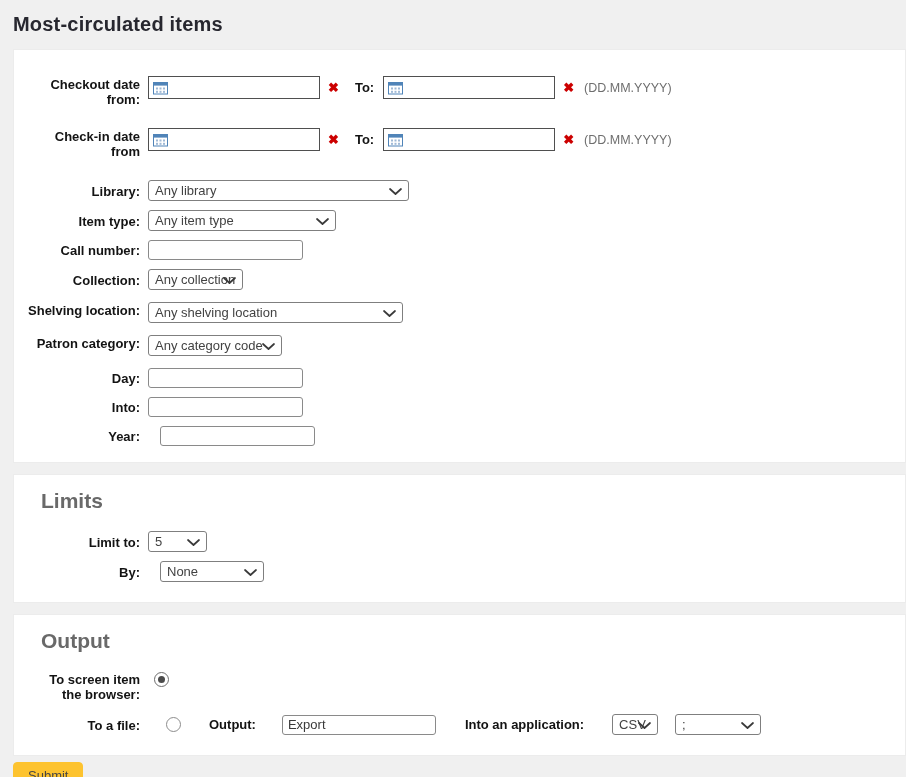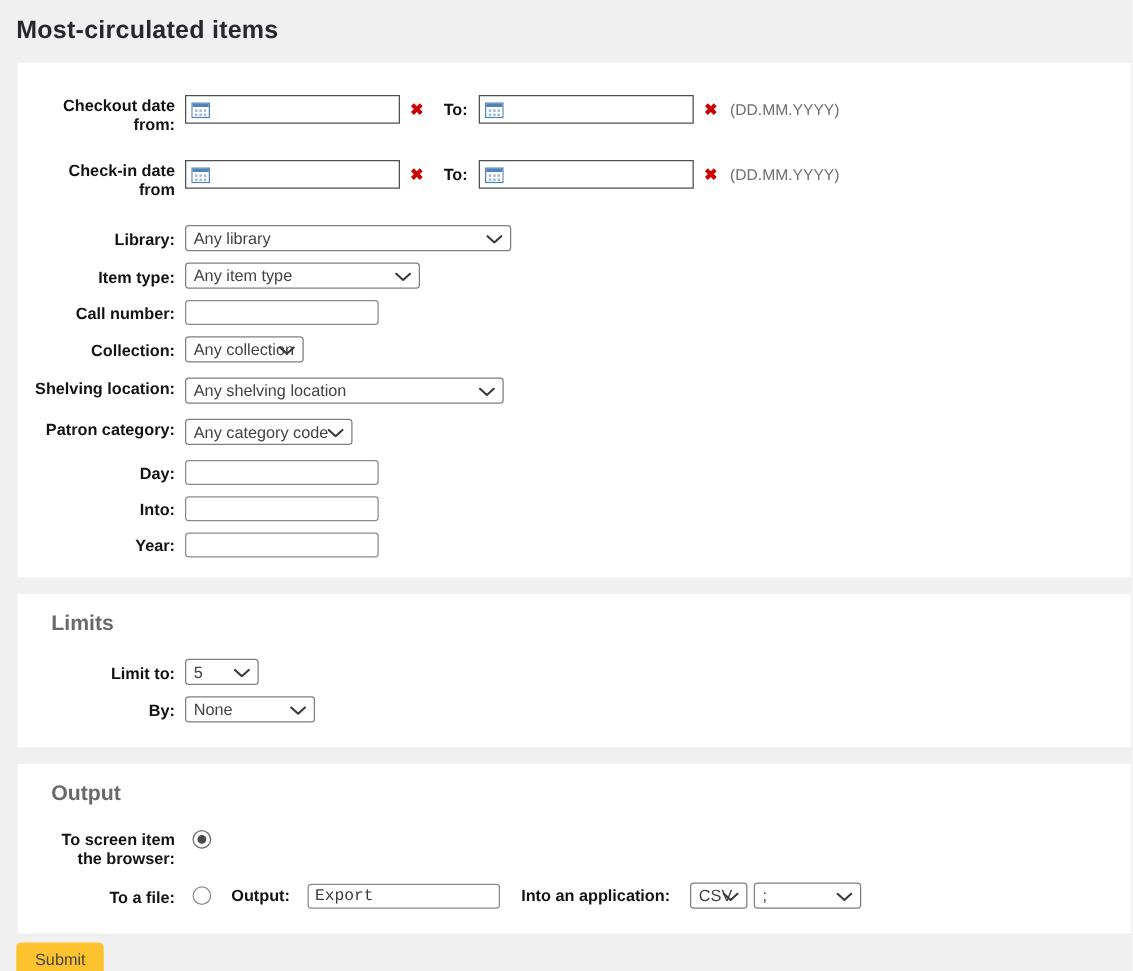--- a/index.html
+++ b/index.html
@@ -20,30 +20,30 @@
   .panel {
     background: #ffffff;
     border: 1px solid #ececec;
     margin-left: 13px;
   }
   .panel + .panel { margin-top: 11px; }
   .panel.filters { padding: 26px 16px 16px 14px; }
   .panel.limits  { padding: 14px 16px 20px 14px; }
   .panel.output  { padding: 14px 16px 20px 14px; }
   h2.section-heading {
-    font-size: 17px;
+    font-size: 21px;
     font-weight: bold;
     color: #696969;
     margin: 0 0 18px 13px;
   }
   .row { display: flex; align-items: center; margin-bottom: 9px; }
   .row.top { align-items: flex-start; }
   .row.mb-lg { margin-bottom: 21px; }
   .row.mb-md { margin-bottom: 12px; }
-  .row:last-child { margin-bottom: 0; }
+  .row:last-child { margin-bottom: 0; gap: 12px; }
   .lbl {
     display: block;
     width: 112px;
     flex: 0 0 112px;
     text-align: right;
     font-size: 13px;
     font-weight: bold;
     color: #131313;
     line-height: 15px;
     margin-right: 8px;
@@ -118,21 +118,21 @@
   .w-limit    { width: 59px; }
   .w-by       { width: 104px; }
   .w-format   { width: 46px; padding-right: 20px; }
   .w-delim    { width: 86px; margin-left: 5px; }
   
   .txt {
     height: 20px;
     width: 155px;
     border: 1px solid #8a8a8a;
     border-radius: 3px;
-    font-family: Liberation Mono, monospace;
+    font-family: Liberation Sans, sans-serif;
     font-size: 13px;
     color: #3a3a3a;
     padding: 0 5px;
     outline: none;
     background: #fff;
   }
   .txt.named { width: 154px; }
   
   .radio {
     display: inline-block;

